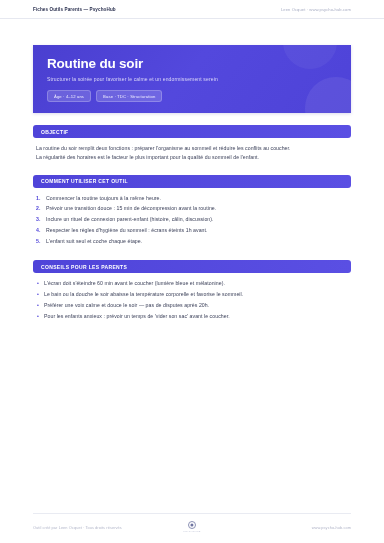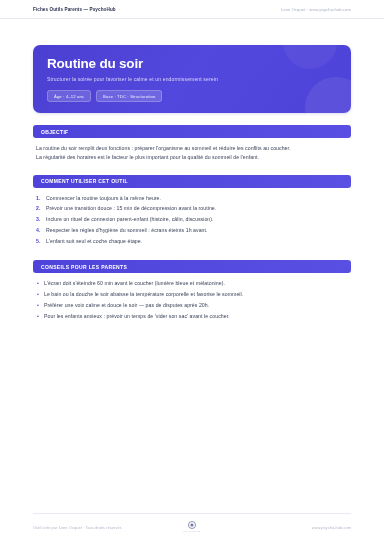--- a/index.html
+++ b/index.html
@@ -52,21 +52,21 @@
   .content {
     flex: 1 1 auto;
     padding: 26px 33px 0 33px;
     display: flex;
     flex-direction: column;
   }
 
   
   .hero {
     position: relative;
-    border-radius: 7px;
+    border-radius: 0;
     background: linear-gradient(128deg, #4a3fd0 0%, #5348dd 48%, #4e43d8 100%);
     padding: 12px 14px 11px 14px;
     overflow: hidden;
     box-shadow: 0 1px 3px rgba(60,55,150,0.18);
   }
   .hero-blob-a {
     position: absolute;
     right: -16px;
     bottom: -26px;
     width: 62px;

